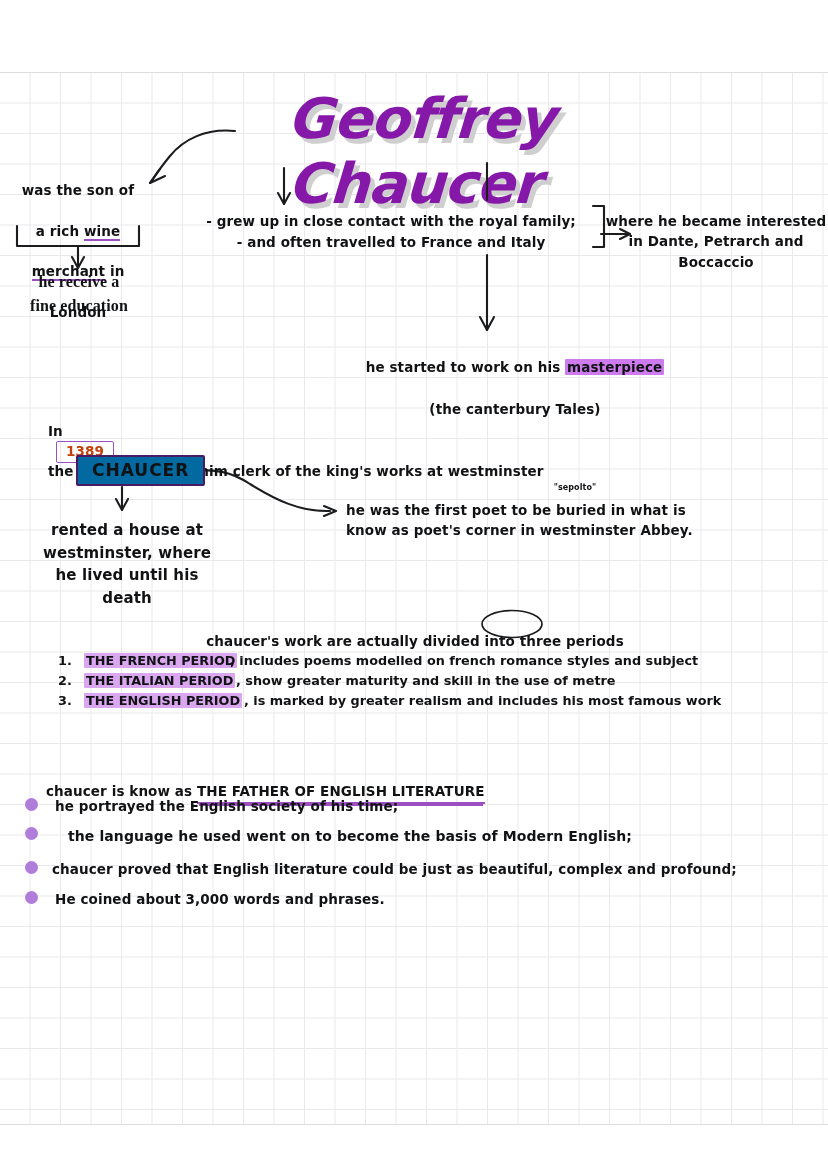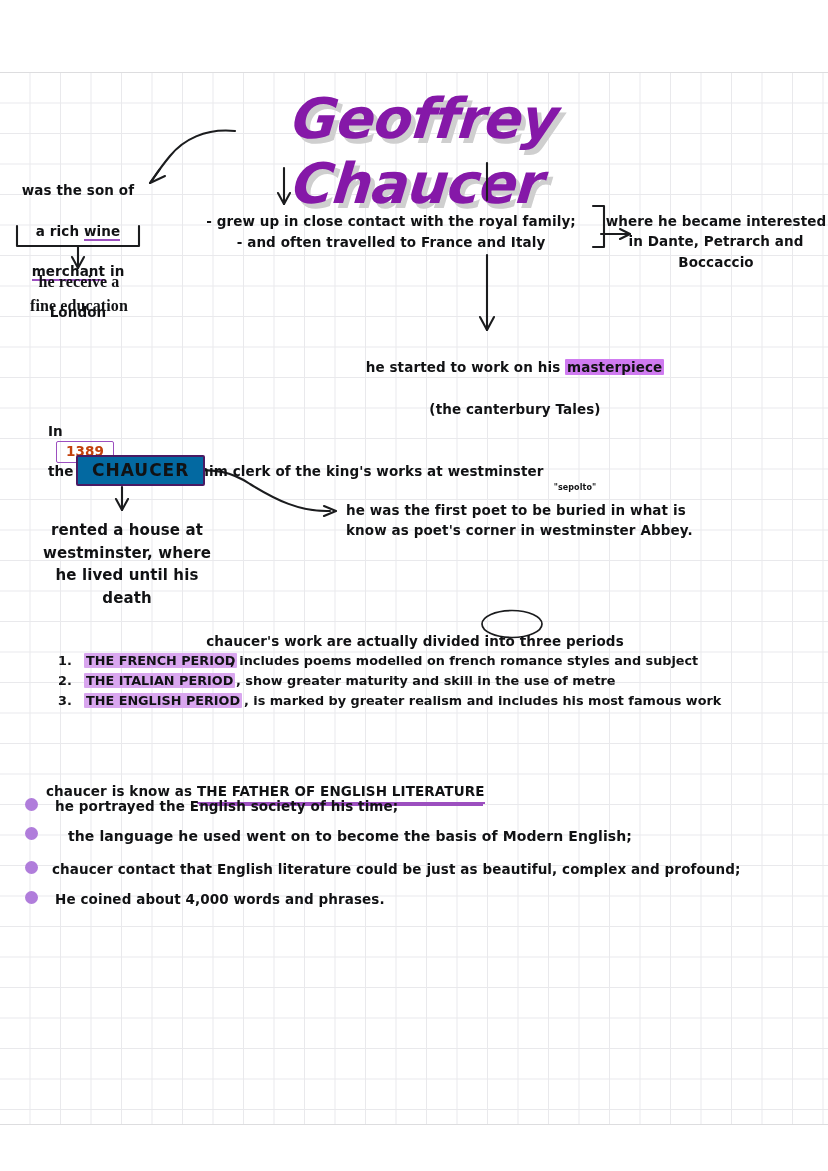--- a/index.html
+++ b/index.html
@@ -205,19 +205,19 @@
   </div>
 
   <div style="position:absolute;left:0;top:0;">
     <span class="bullet" style="left:25px;top:798px;"></span>
     <div class="nt lft" style="left:55px;top:798px;width:740px;font-size:13.5px;">he portrayed the English society of his time;</div>
 
     <span class="bullet" style="left:25px;top:827px;"></span>
     <div class="nt lft" style="left:68px;top:827px;width:740px;font-size:14px;">the language he used went on to become the basis of Modern English;</div>
 
     <span class="bullet" style="left:25px;top:861px;"></span>
-    <div class="nt lft" style="left:52px;top:861px;width:740px;font-size:13.5px;">chaucer contact that English literature could be just as beautiful, complex and profound;</div>
+    <div class="nt lft" style="left:52px;top:861px;width:740px;font-size:13.5px;">chaucer proved that English literature could be just as beautiful, complex and profound;</div>
 
     <span class="bullet" style="left:25px;top:891px;"></span>
-    <div class="nt lft" style="left:55px;top:891px;width:740px;font-size:13.5px;">He coined about 4,000 words and phrases.</div>
+    <div class="nt lft" style="left:55px;top:891px;width:740px;font-size:13.5px;">He coined about 3,000 words and phrases.</div>
   </div>
 
 </div>
 
 </body></html>

